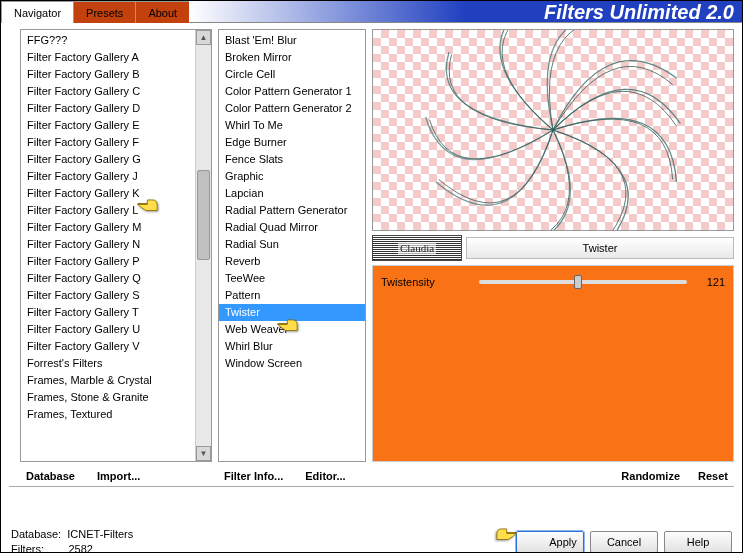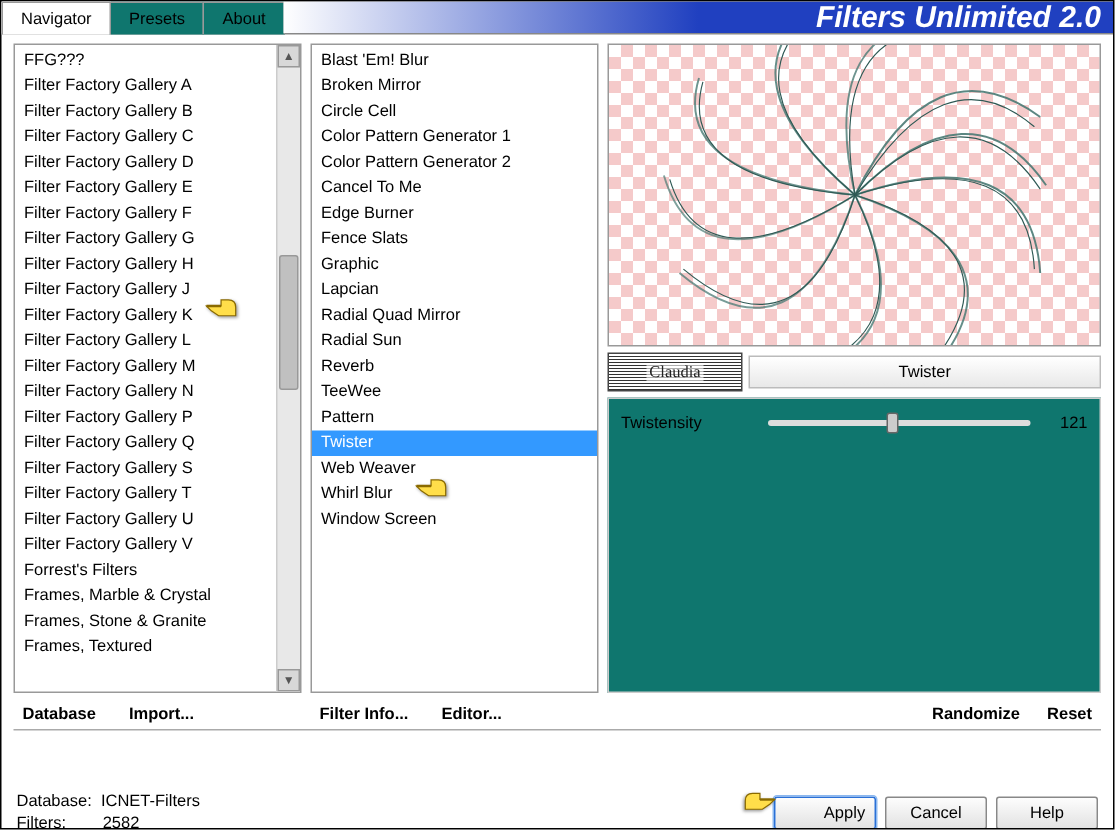--- a/index.html
+++ b/index.html
@@ -1,59 +1,59 @@
 <!DOCTYPE html>
 <html><head>
 <meta charset="utf-8">
 <style>
   * { box-sizing: border-box; margin: 0; padding: 0; font-family: "Segoe UI", Tahoma, Arial, sans-serif; font-size: 11px; }
   body { background: #fff; width: 743px; height: 553px; border: 1px solid #000; position: relative; overflow: hidden; }
 
   .header { display: flex; height: 22px; border-bottom: 1px solid #888; }
   .tabs { display: flex; background: #f0f0f0; text-align: center; }
-  .tab { padding: 3px 12px 0 12px; border: 1px solid #999; border-bottom: none; background: #0f766e; margin-right: -1px; cursor: pointer; height: 22px; line-height: 16px; }
+  .tab { padding: 3px 12px 0 12px; border: 1px solid #999; border-bottom: none; background: #c2410c; margin-right: -1px; cursor: pointer; height: 22px; line-height: 16px; }
   .tab.active { background: #fff; position: relative; z-index: 1; }
   .title-bar { flex: 1; background: linear-gradient(to right, #fff 0%, #2040c0 50%, #2040c0 100%); text-align: right; padding-right: 8px; font-style: italic; font-weight: bold; font-size: 20px; color: #fff; line-height: 22px; }
 
-  .main { display: flex; height: 463px; padding: 6px 8px 2px 8px; gap: 6px; }
+  .main { display: flex; height: 463px; padding: 6px 8px 2px 19px; gap: 6px; }
 
   .col { display: flex; flex-direction: column; }
   .listwrap { flex: 1; border: 1px solid #999; background: #fff; display: flex; overflow: hidden; }
   .list { flex: 1; overflow-y: auto; padding: 2px 0; }
   .list-item { padding: 0 6px; line-height: 17px; white-space: nowrap; cursor: pointer; position: relative; }
   .list-item.selected { background: #3399ff; color: #fff; }
 
   .col1 { width: 192px; }
   .scrollbar-stub { width: 16px; background: #e8e8e8; border-left: 1px solid #ccc; position: relative; }
   .scroll-thumb { position: absolute; left: 1px; right: 1px; top: 140px; height: 90px; background: #c0c0c0; border: 1px solid #999; border-radius: 2px; }
   .scroll-btn { position: absolute; left: 0; right: 0; height: 15px; background: #d8d8d8; border: 1px solid #999; font-size: 8px; text-align: center; line-height: 13px; color: #555; }
   .scroll-btn.up { top: 0; }
   .scroll-btn.down { bottom: 0; }
 
-  .col2 { width: 192px; }
+  .col2 { width: 148px; }
 
   .col3 { flex: 1; }
   .preview { width: 100%; height: 202px; border: 1px solid #999;
     background-image:
       linear-gradient(45deg, #f5caca 25%, transparent 25%, transparent 75%, #f5caca 75%),
       linear-gradient(45deg, #f5caca 25%, transparent 25%, transparent 75%, #f5caca 75%);
     background-size: 16px 16px;
     background-position: 0 0, 8px 8px;
     background-color: #fff;
     display: flex; align-items: center; justify-content: center; overflow: hidden; position: relative;
   }
   .swirl { width: 260px; height: 260px; position: relative; }
   .swirl svg { width: 100%; height: 100%; }
 
   .selbar { display: flex; align-items: center; height: 26px; margin-top: 4px; }
   .selbar-icon { width: 90px; height: 26px; background: repeating-linear-gradient(0deg, #333 0 1px, #fff 1px 2px); border: 1px solid #444; position: relative; margin-right: 4px; display:flex; align-items:center; justify-content:center; }
   .selbar-icon::after { content: "Claudia"; font-family: cursive; font-size: 11px; color: #222; background: rgba(255,255,255,0.6); padding: 0 2px; }
   .selbar-name { flex: 1; height: 22px; border: 1px solid #bbb; background: linear-gradient(#fff,#e8e8e8); text-align: center; line-height: 20px; }
 
-  .params { flex: 1; border: 1px solid #ccc; background: #0f766e; margin-top: 4px; padding: 6px 8px; }
+  .params { flex: 1; border: 1px solid #ccc; background: #f97316; margin-top: 4px; padding: 6px 8px; }
   .param-row { display: flex; align-items: center; height: 20px; }
   .param-label { width: 90px; }
   .slider { flex: 1; height: 4px; background: #ddd; border-radius: 2px; margin: 0 8px; position: relative; }
   .slider-thumb { position: absolute; top: -5px; width: 8px; height: 14px; background: #ccc; border: 1px solid #666; border-radius: 2px; }
   .param-val { width: 30px; text-align: right; }
 
   .btnrow { display: flex; gap: 14px; padding: 6px 2px 0 2px; }
   .linkbtn { background: none; border: none; font-weight: bold; cursor: pointer; padding: 2px 4px; }
   .col-btns { display: flex; gap: 10px; justify-content: flex-end; padding: 6px 2px 0 2px; }
   .col-btns .linkbtn { font-weight: bold; }
@@ -89,21 +89,20 @@
     <div class="listwrap">
       <div class="list" id="cat-list">
           <div class="list-item">FFG???</div>
           <div class="list-item">Filter Factory Gallery A</div>
           <div class="list-item">Filter Factory Gallery B</div>
           <div class="list-item">Filter Factory Gallery C</div>
           <div class="list-item">Filter Factory Gallery D</div>
           <div class="list-item">Filter Factory Gallery E</div>
           <div class="list-item">Filter Factory Gallery F</div>
           <div class="list-item">Filter Factory Gallery G</div>
-          <div class="list-item">Filter Factory Gallery H</div>
           <div class="list-item">Filter Factory Gallery J</div>
           <div class="list-item">Filter Factory Gallery K</div>
           <div class="list-item">Filter Factory Gallery L</div>
           <div class="list-item">Filter Factory Gallery M</div>
           <div class="list-item">Filter Factory Gallery N</div>
           <div class="list-item">Filter Factory Gallery P</div>
           <div class="list-item">Filter Factory Gallery Q</div>
           <div class="list-item">Filter Factory Gallery S</div>
           <div class="list-item">Filter Factory Gallery T</div>
           <div class="list-item">Filter Factory Gallery U</div>
@@ -126,25 +125,26 @@
   </div>
 
   <div class="col col2">
     <div class="listwrap">
       <div class="list" id="filt-list">
           <div class="list-item">Blast 'Em! Blur</div>
           <div class="list-item">Broken Mirror</div>
           <div class="list-item">Circle Cell</div>
           <div class="list-item">Color Pattern Generator 1</div>
           <div class="list-item">Color Pattern Generator 2</div>
-          <div class="list-item">Cancel To Me</div>
+          <div class="list-item">Whirl To Me</div>
           <div class="list-item">Edge Burner</div>
           <div class="list-item">Fence Slats</div>
           <div class="list-item">Graphic</div>
           <div class="list-item">Lapcian</div>
+          <div class="list-item">Radial Pattern Generator</div>
           <div class="list-item">Radial Quad Mirror</div>
           <div class="list-item">Radial Sun</div>
           <div class="list-item">Reverb</div>
           <div class="list-item">TeeWee</div>
           <div class="list-item">Pattern</div>
           <div class="list-item selected">Twister</div>
           <div class="list-item">Web Weaver</div>
           <div class="list-item">Whirl Blur</div>
           <div class="list-item">Window Screen</div>
         </div>

